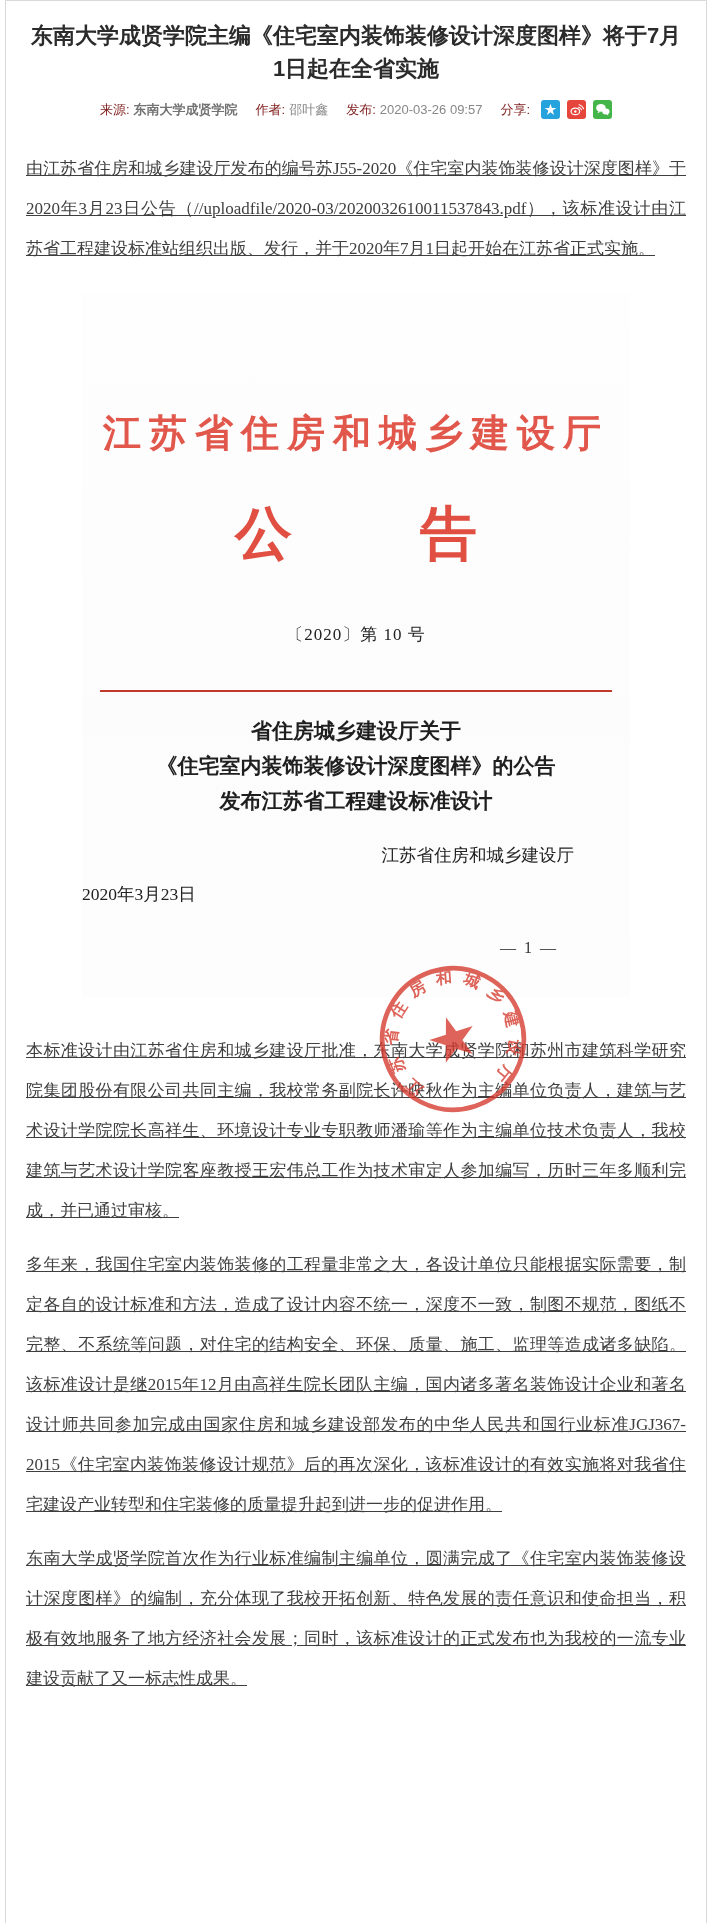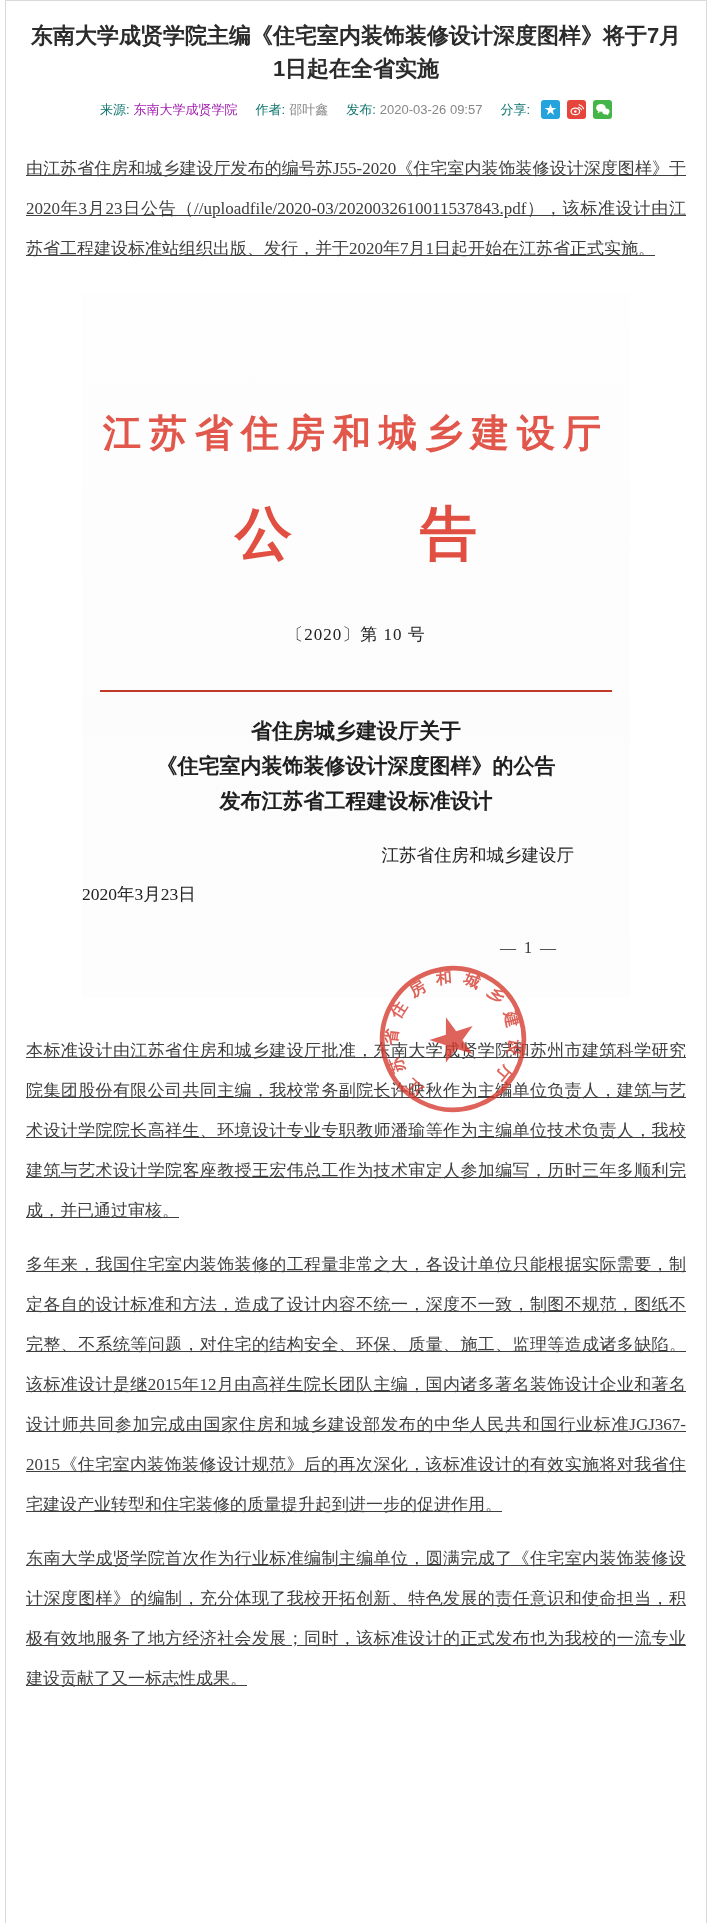--- a/index.html
+++ b/index.html
@@ -12,23 +12,23 @@
   
   .title{
     margin:4px 24px 0;text-align:center;color:#2b2b2b;
     font-size:22px;line-height:33px;font-weight:bold;
   }
   .meta{
     margin-top:15px;display:flex;justify-content:center;align-items:center;
     font-size:13px;color:#878787;
   }
   .meta .gap{margin-left:18px;}
-  .m-label{color:#0f766e;margin-right:4px;}
+  .m-label{color:#7f1d1d;margin-right:4px;}
   .m-val{color:#878787;}
-  .m-link{color:#a21caf;text-decoration:none;cursor:pointer;}
+  .m-link{color:#737373;text-decoration:none;cursor:pointer;font-weight:bold;}
   .share-icon{
     width:19px;height:19px;border-radius:3px;margin-left:7px;
     display:inline-flex;align-items:center;justify-content:center;cursor:pointer;
   }
   .share-icon.qzone{background:#25a3dd;}
   .share-icon.weibo{background:#e6453c;}
   .share-icon.wechat{background:#44b549;}
   
   .body-p{
     margin:14px 20px 0;font-size:17px;line-height:40px;color:#3f3f3f;

